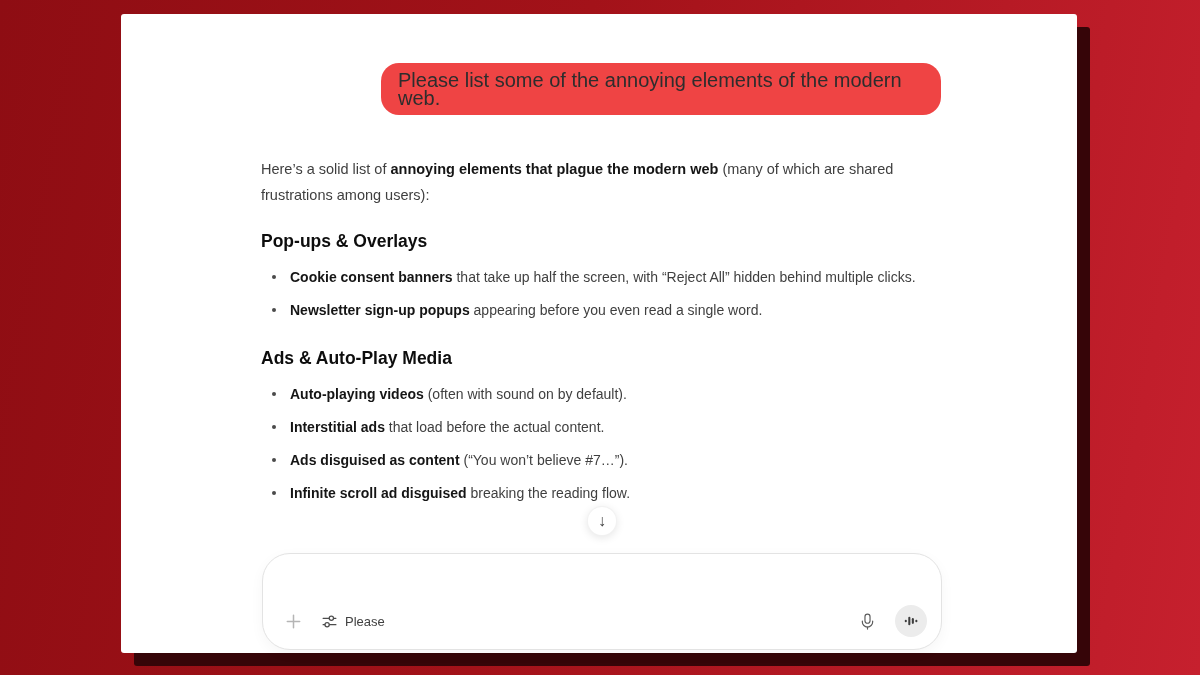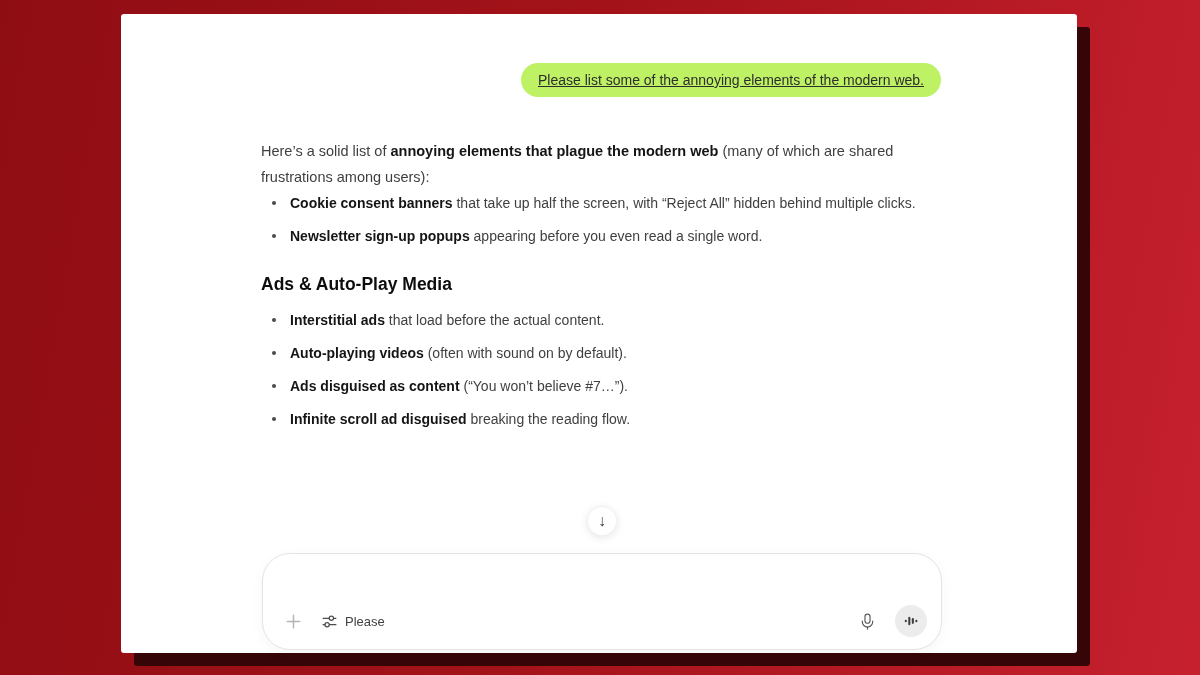--- a/index.html
+++ b/index.html
@@ -23,28 +23,27 @@
 
   .content-column {
     position: absolute;
     left: 140px; top: 0;
     width: 680px;
   }
 
   
   .user-row { display: flex; justify-content: flex-end; margin-top: 49px; }
   .user-bubble {
-    background: #bef264;
+    background: #ef4444;
     color: #2d2d2d;
-    font-size: 14px;
+    font-size: 20px;
     line-height: 18px;
     padding: 8px 17px;
     border-radius: 18px;
     max-width: 560px;
-    text-decoration: underline;
   }
 
   
   .intro {
     margin-top: 41px;
     font-size: 14.5px;
     line-height: 26px;
     color: #3f3f3f;
   }
   .intro strong, .bullets strong { color: #151515; font-weight: bold; }
@@ -150,28 +149,29 @@
   <div class="window">
 
     <div class="content-column">
       <div class="user-row">
         <div class="user-bubble">Please list some of the annoying elements of the modern web.</div>
       </div>
 
       <p class="intro"><span>Here’s a solid list of </span><strong>annoying elements that plague the modern web</strong><span> (many of which are shared frustrations among users):</span></p>
 
       <div class="sections" id="sections">
+          <h3>Pop-ups &amp; Overlays</h3>
           <ul class="bullets">
             <li><strong>Cookie consent banners</strong> that take up half the screen, with “Reject All” hidden behind multiple clicks.</li>
             <li><strong>Newsletter sign-up popups</strong> appearing before you even read a single word.</li>
           </ul>
           <h3 class="second">Ads &amp; Auto-Play Media</h3>
           <ul class="bullets">
+            <li><strong>Auto-playing videos</strong> (often with sound on by default).</li>
             <li><strong>Interstitial ads</strong> that load before the actual content.</li>
-            <li><strong>Auto-playing videos</strong> (often with sound on by default).</li>
             <li><strong>Ads disguised as content</strong> (“You won’t believe #7…”).</li>
             <li><strong>Infinite scroll ad disguised</strong> breaking the reading flow.</li>
           </ul>
         </div>
     </div>
 
     <button class="scroll-btn">
       <span>↓</span>
     </button>
 

